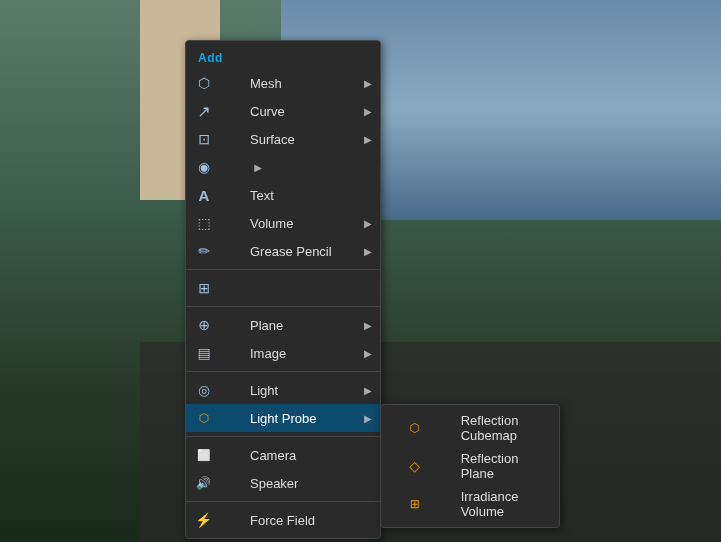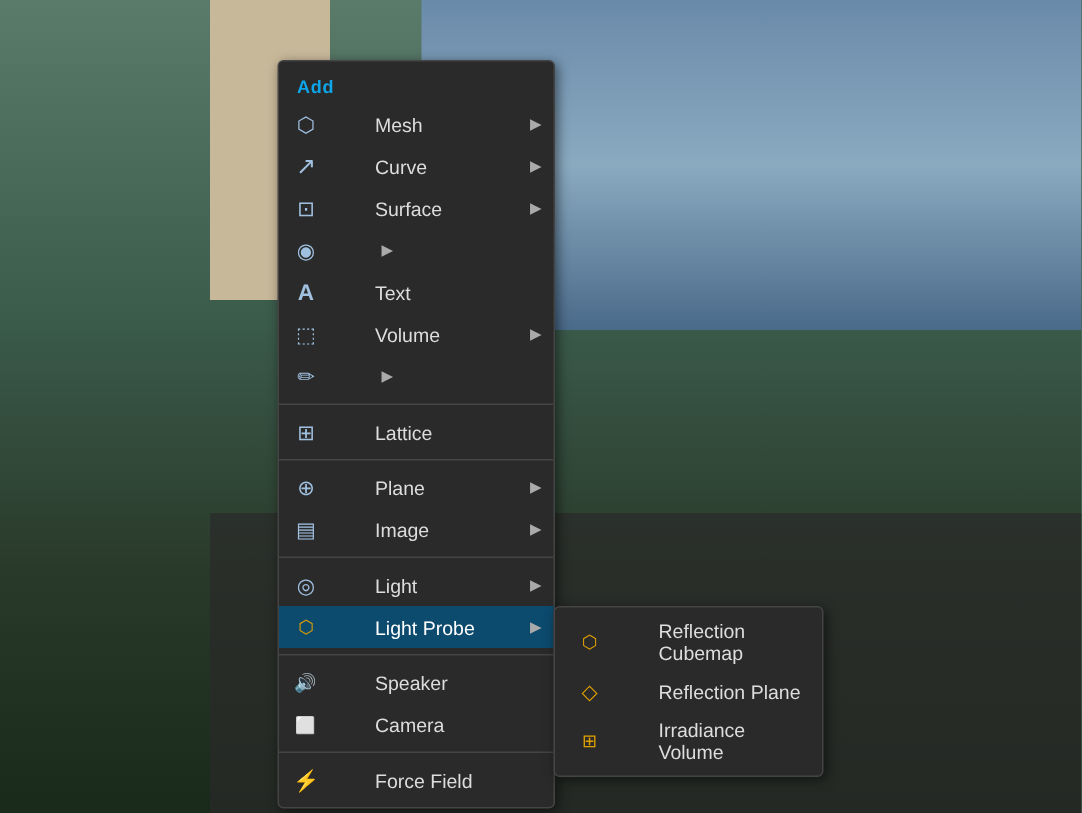--- a/index.html
+++ b/index.html
@@ -121,21 +121,21 @@
       text-align: right;
       color: #aaa;
       font-size: 10px;
     }
 
     .submenu {
       background: #2a2a2a;
       border: 1px solid #444;
       border-radius: 4px;
       min-width: 180px;
-      padding: 4px 5px;
+      padding: 4px 16px;
       box-shadow: 2px 2px 8px rgba(0,0,0,0.5);
       position: absolute;
       left: 100%;
       top: 0;
     }
 
     
     .icon-mesh::before { content: '⬡'; color: #a0c0e0; }
     .icon-curve::before { content: '↗'; color: #a0c0e0; font-size: 16px; }
     .icon-surface::before { content: '⊡'; color: #a0c0e0; }
@@ -197,29 +197,29 @@
     </div>
 
     <div class="menu-item">
       <span class="menu-icon icon-volume"></span>
       <span class="menu-label">Volume</span>
       <span class="menu-arrow">▶</span>
     </div>
 
     <div class="menu-item">
       <span class="menu-icon icon-grease"></span>
+      <span class="menu-label">Grease Pencil</span>
       <span class="menu-arrow">▶</span>
     </div>
 
     <div class="menu-divider"></div>
 
 
     <div class="menu-item">
       <span class="menu-icon icon-lattice"></span>
-      <span class="menu-label">Lattice</span>
     </div>
 
     <div class="menu-divider"></div>
 
     <div class="menu-item">
       <span class="menu-icon icon-empty"></span>
       <span class="menu-label">Plane</span>
       <span class="menu-arrow">▶</span>
     </div>
 
@@ -257,29 +257,29 @@
         <div class="menu-item">
           <span class="menu-icon icon-irradiance"></span>
           <span class="menu-label">Irradiance Volume</span>
         </div>
       </div>
     </div>
 
     <div class="menu-divider"></div>
 
     <div class="menu-item">
+      <span class="menu-icon icon-camera"></span>
+      <span class="menu-label">Camera</span>
+    </div>
+
+    <div class="menu-item">
       <span class="menu-icon icon-speaker"></span>
       <span class="menu-label">Speaker</span>
     </div>
 
-    <div class="menu-item">
-      <span class="menu-icon icon-camera"></span>
-      <span class="menu-label">Camera</span>
-    </div>
-
     <div class="menu-divider"></div>
 
     <div class="menu-item">
       <span class="menu-icon icon-forcefield"></span>
       <span class="menu-label">Force Field</span>
 
     </div>
 
   </div>
 </div>

